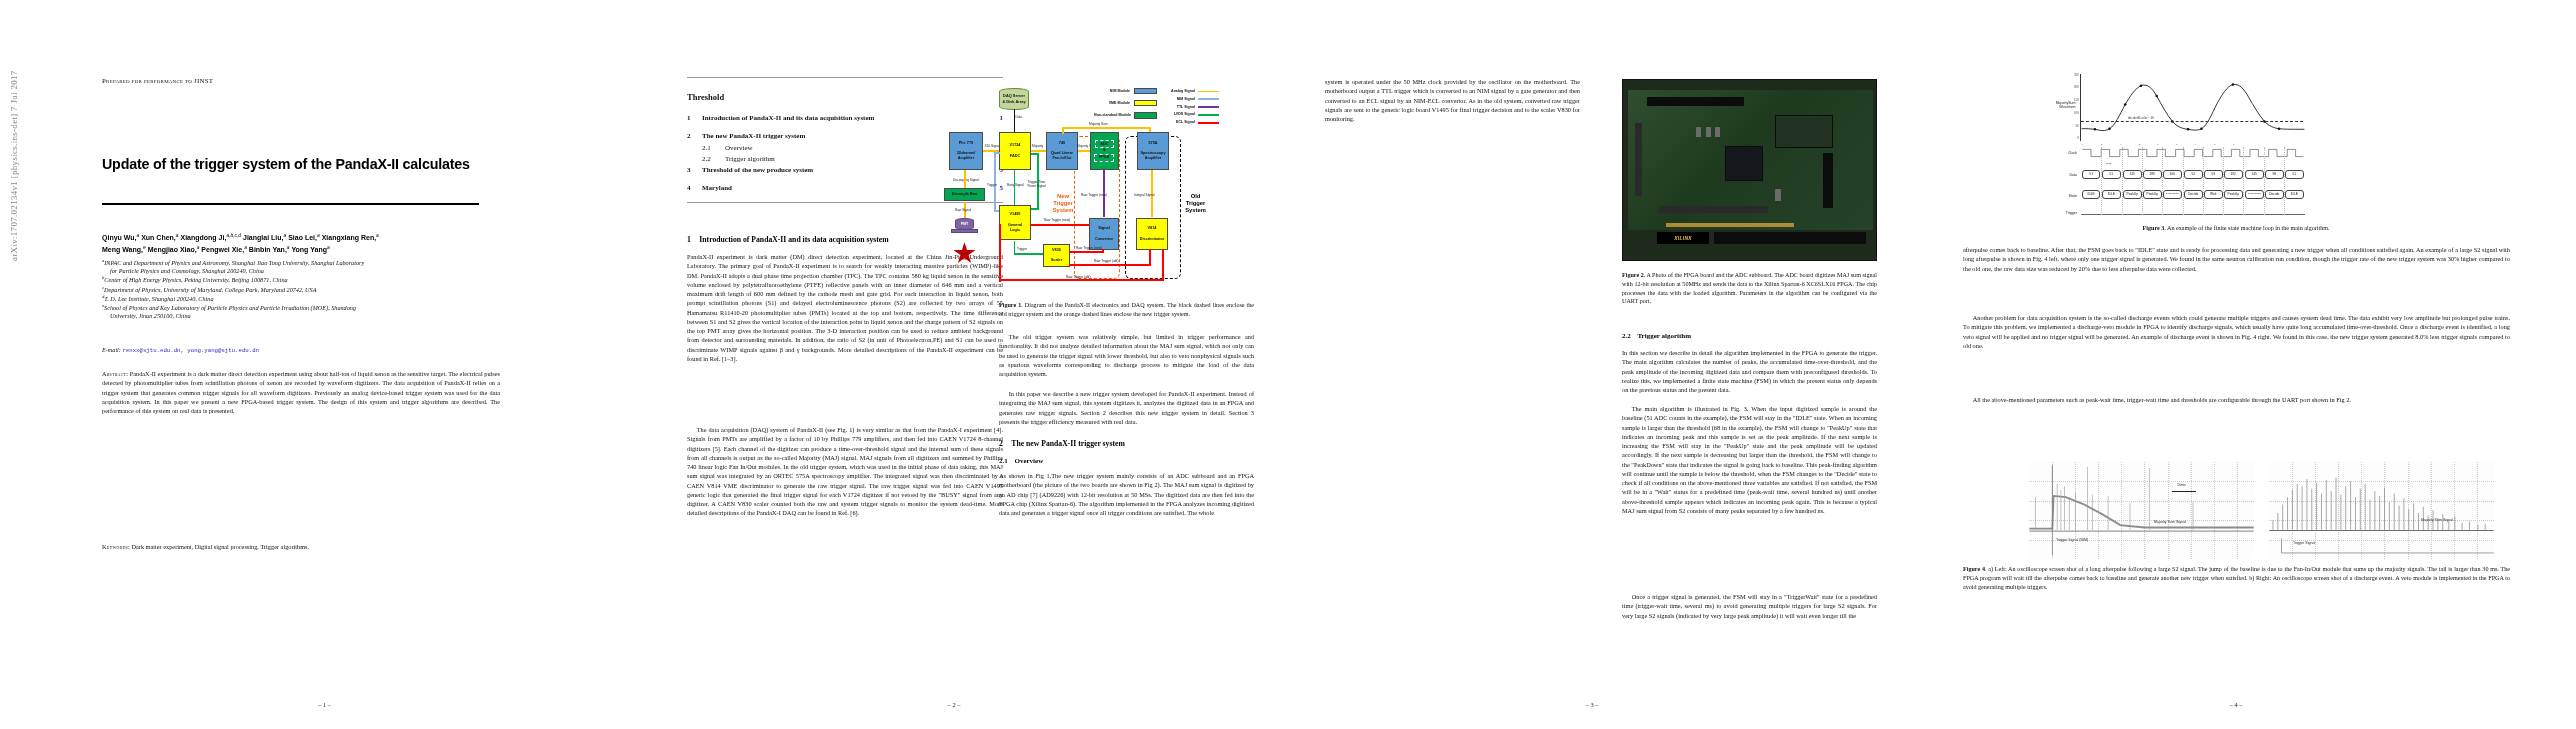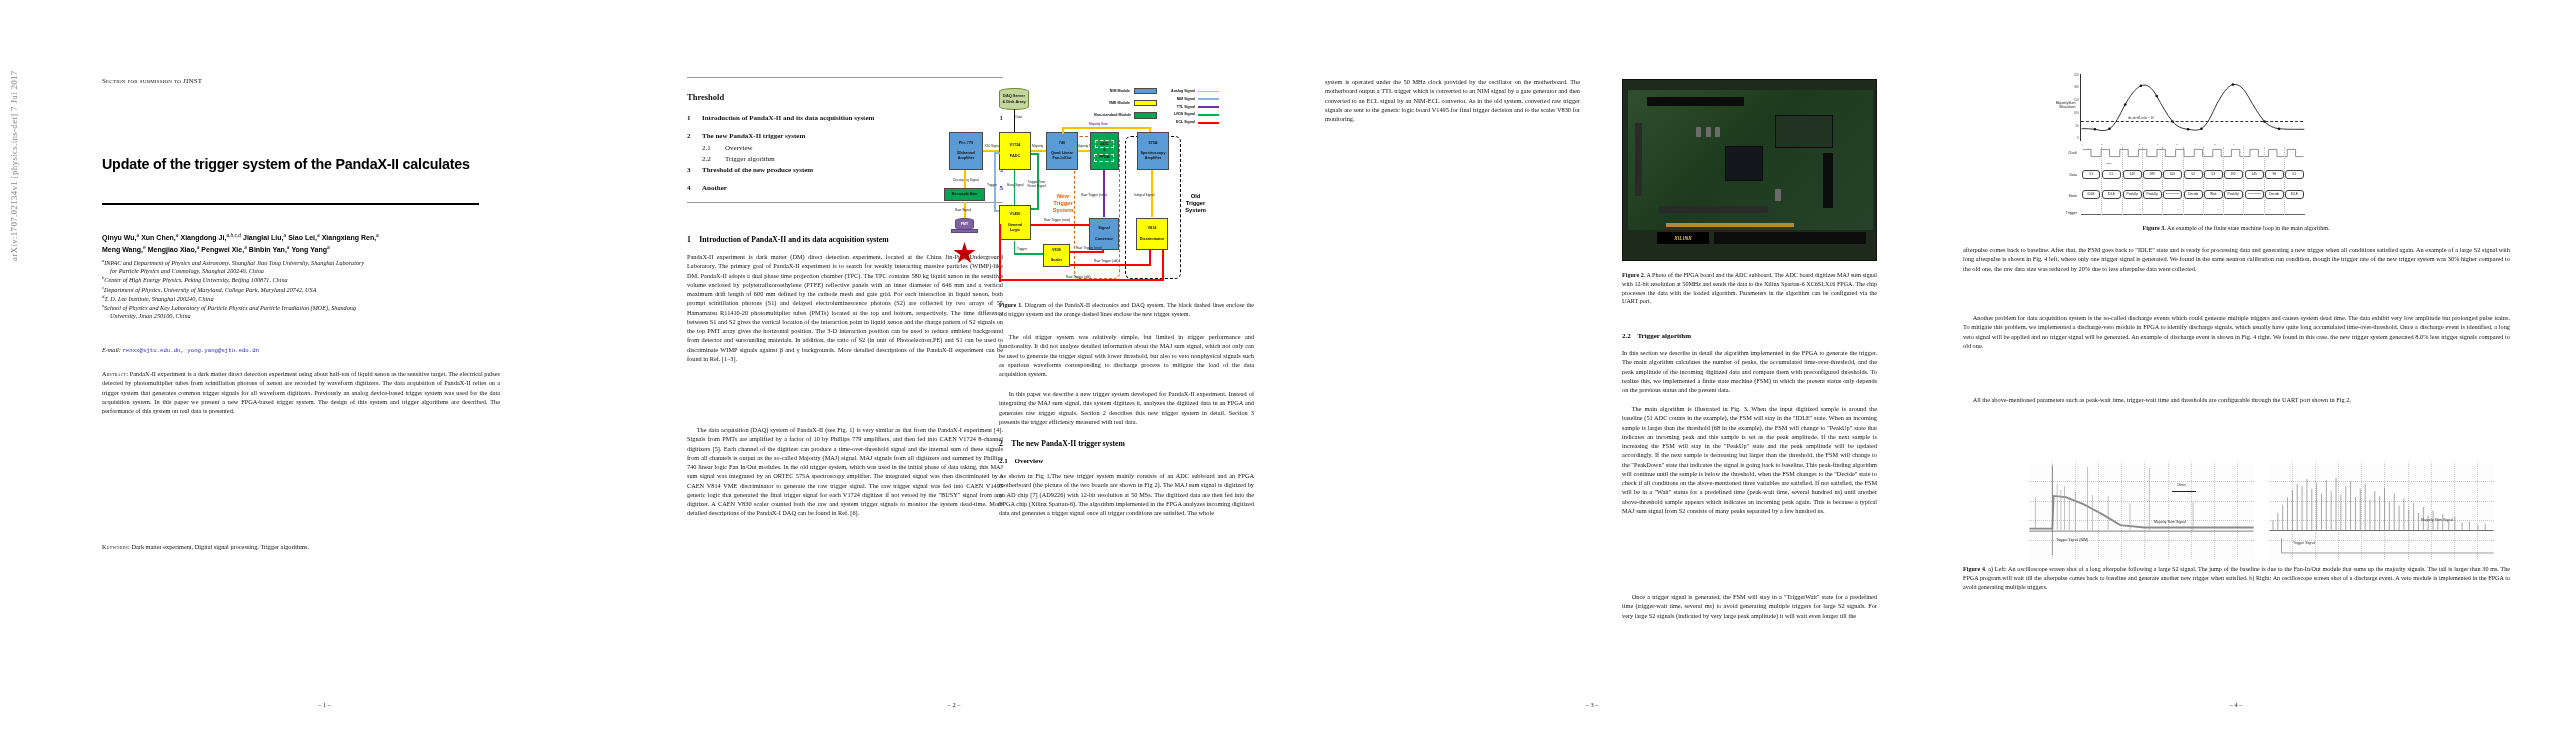--- a/index.html
+++ b/index.html
@@ -368,21 +368,21 @@
 </style>
 </head>
 <body>
 
 <div class="sheet">
 
   <div class="arxiv-stamp">arXiv:1707.02134v1  [physics.ins-det]  7 Jul 2017</div>
 
   <div class="page p1">
     <div class="page-inner">
-      <div class="jinst-line">Section for submission to JINST</div>
+      <div class="jinst-line">Prepared for performance to JINST</div>
 
       <div class="paper-title">Update of the trigger system of the PandaX-II calculates</div>
       <div class="title-rule"></div>
 
       <div class="authors">
 
         <div id="auth-render">
             <div><span>Qinyu Wu,</span><sup>a</sup> <span>Xun Chen,</span><sup>a</sup> <span>Xiangdong Ji,</span><sup>a,b,c,d</sup> <span>Jianglai Liu,</span><sup>a</sup> <span>Siao Lei,</span><sup>a</sup> <span>Xiangxiang Ren,</span><sup>a</sup></div>
             <div><span>Meng Wang,</span><sup>e</sup> <span>Mengjiao Xiao,</span><sup>a</sup> <span>Pengwei Xie,</span><sup>a</sup> <span>Binbin Yan,</span><sup>a</sup> <span>Yong Yang</span><sup>a</sup></div>
           </div>
@@ -444,21 +444,21 @@
             <span class="lbl">Trigger algorithm</span>
             <span class="pg">3</span>
           </div>
           <div class="toc-row" style="top: 52px;">
             <span class="num">3</span>
             <span class="lbl">Threshold of the new produce system</span>
             <span class="pg">5</span>
           </div>
           <div class="toc-row" style="top: 70px;">
             <span class="num">4</span>
-            <span class="lbl">Another</span>
+            <span class="lbl">Maryland</span>
             <span class="pg">5</span>
           </div>
         </div>
 
       <div class="rule-thin" style="left:43px; top:202px; width:316px;"></div>
 
       <div class="sec-head" style="left:43px; top:235px; width:316px;">
         <span class="n">1</span><span>Introduction of PandaX-II and its data acquisition system</span>
       </div>
 

